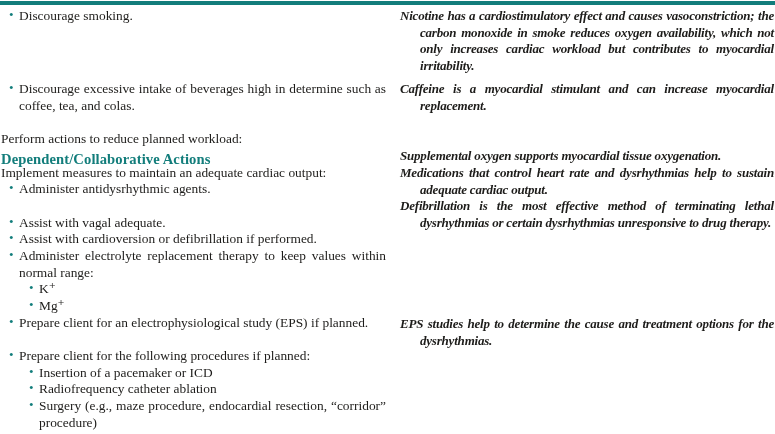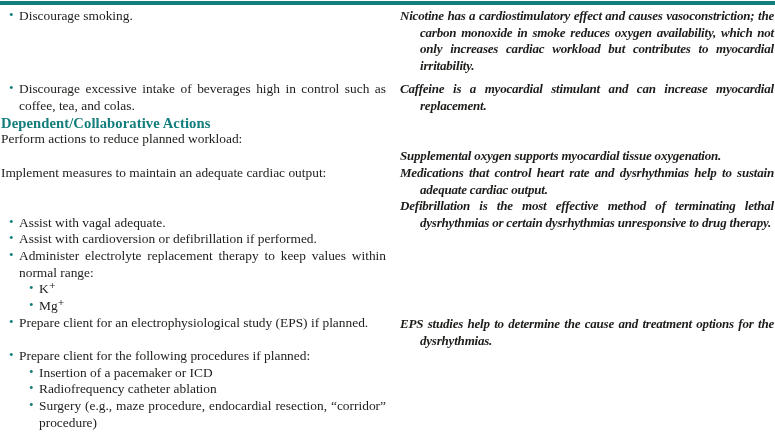--- a/index.html
+++ b/index.html
@@ -35,20 +35,21 @@
     font-size: 13px;
   }
   .bullet::before { content: "\2022"; }
   .l1 .txt, .l2 .txt { margin-left: 10px; text-align: justify; }
   .heading {
     color: var(--accent);
     font-weight: bold;
     font-size: 14.6px;
     line-height: 17px;
     letter-spacing: 0.1px;
+    margin-top: 36px;
   }
   
   .r {
     left: 400px; width: 374px;
     font-style: italic;
     font-size: 13px;
     letter-spacing: -0.2px;
     font-weight: bold;
   }
   .r .txt {
@@ -72,34 +73,38 @@
 <div class="page">
   <div class="top-rule"></div>
 
   <div class="row l1" style="top:8px">
     <span class="bullet"></span>
     <div class="txt">Discourage smoking.</div>
   </div>
 
   <div class="row l1" style="top:81px">
     <span class="bullet"></span>
-    <div class="txt">Discourage excessive intake of beverages high in control such as coffee, tea, and colas.</div>
+    <div class="txt">Discourage excessive intake of beverages high in determine such as coffee, tea, and colas.</div>
   </div>
 
   <div class="row l0 heading" style="top:115px">Dependent/Collaborative Actions</div>
 
   <div class="row l0" style="top:131px">
     <div class="txt">Perform actions to reduce planned workload:</div>
   </div>
 
 
   <div class="row l0" style="top:165px">
     <div class="txt">Implement measures to maintain an adequate cardiac output:</div>
   </div>
 
+  <div class="row l1" style="top:181px">
+    <span class="bullet"></span>
+    <div class="txt">Administer antidysrhythmic agents.</div>
+  </div>
 
 
   <div class="row l1" style="top:215px">
     <span class="bullet"></span>
     <div class="txt">Assist with vagal adequate.</div>
   </div>
 
   <div class="row l1" style="top:231px">
     <span class="bullet"></span>
     <div class="txt">Assist with cardioversion or defibrillation if performed.</div>

